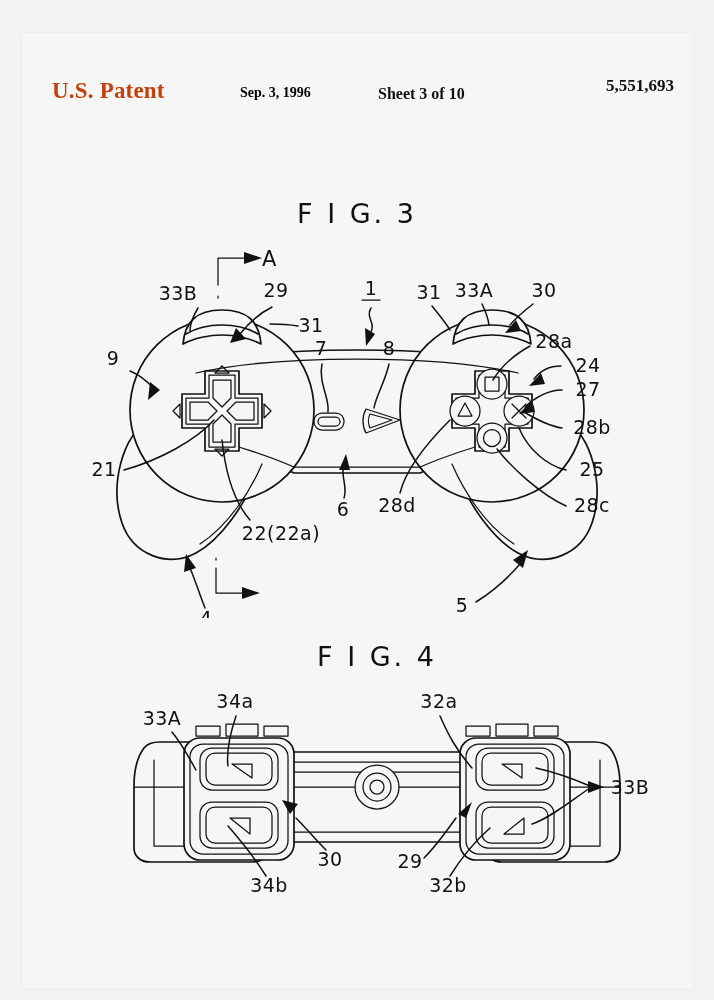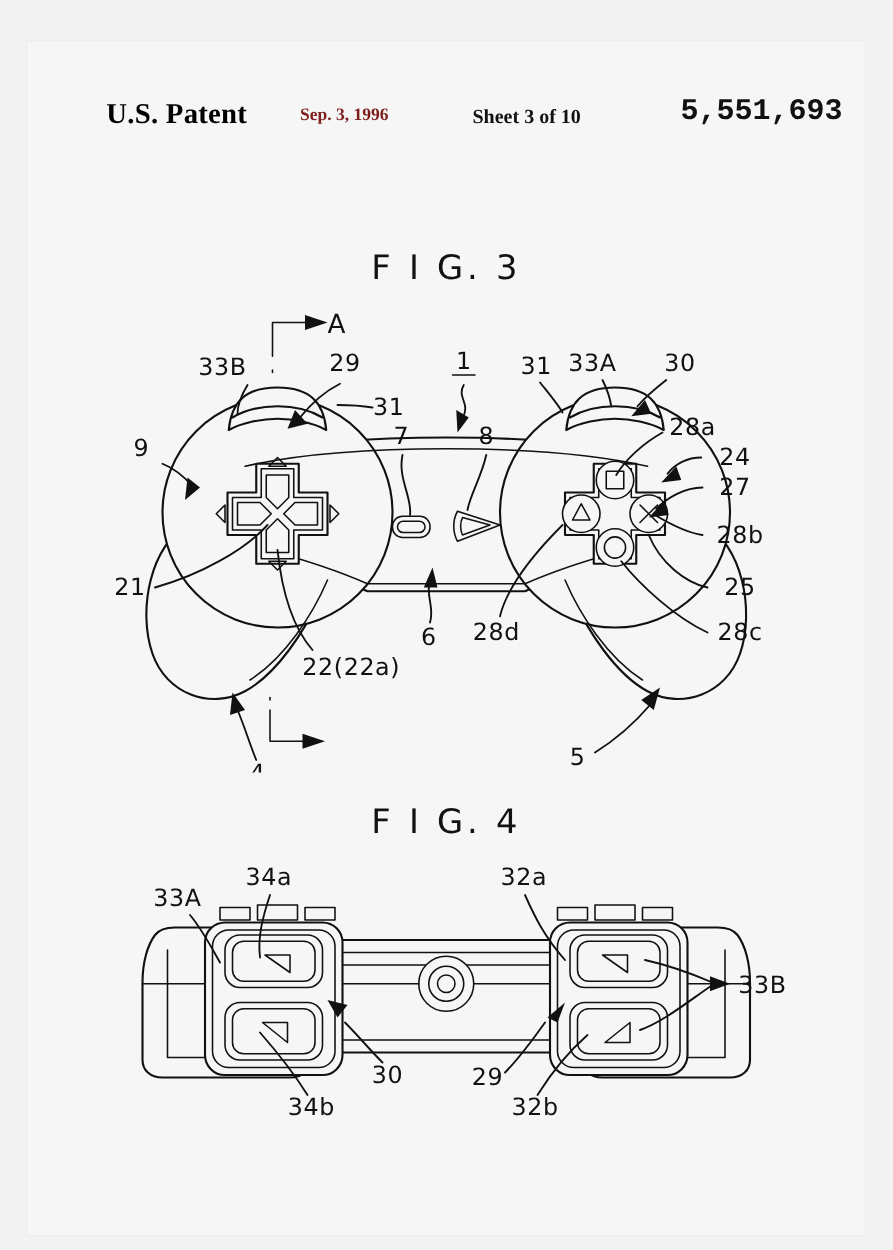--- a/index.html
+++ b/index.html
@@ -19,43 +19,42 @@
     background:#f6f6f6;
     box-shadow:0 0 0 1px rgba(0,0,0,0.015);
   }
   
   #header{
     position:absolute;left:0;top:78px;width:714px;height:40px;
   }
   .hdr-title{
     position:absolute;left:52px;top:0;
     font-family:"Liberation Serif", serif;
-    font-weight:bold;font-size:23px;color:#000000;letter-spacing:0.2px;
+    font-weight:bold;font-size:23px;color:#c2410c;letter-spacing:0.2px;
     white-space:nowrap;
-    margin-left:33px;
   }
   .hdr-date{
     position:absolute;left:240px;top:7px;
     font-family:"Liberation Serif", serif;
-    font-weight:bold;font-size:14px;color:#7f1d1d;white-space:nowrap;
+    font-weight:bold;font-size:14px;color:#000000;white-space:nowrap;
   }
   .hdr-sheet{
     position:absolute;left:378px;top:7px;
     font-family:"Liberation Serif", serif;
     font-weight:bold;font-size:16px;color:#111;white-space:nowrap;
   }
   .hdr-number{
     position:absolute;right:40px;top:-2px;
-    font-family:Liberation Mono, monospace;
-    font-weight:bold;font-size:24px;color:#111;white-space:nowrap;
+    font-family:Liberation Serif, serif;
+    font-weight:bold;font-size:17px;color:#111;white-space:nowrap;
   }
   
   .fig-wrap{position:absolute;left:0;}
   #fig3-wrap{top:168px;width:714px;height:450px;}
-  #fig4-wrap{top:620px;width:586px;height:290px;}
+  #fig4-wrap{top:620px;width:586px;height:290px;margin-left:20px;}
   svg{display:block;}
   .ln{fill:none;stroke:#111;stroke-width:1.7;stroke-linecap:round;stroke-linejoin:round;}
   .ln-thin{fill:none;stroke:#111;stroke-width:1.25;stroke-linecap:round;stroke-linejoin:round;}
   .ln-lead{fill:none;stroke:#111;stroke-width:1.5;stroke-linecap:round;stroke-linejoin:round;}
   .fillw{fill:#f6f6f6;stroke:#111;stroke-width:1.7;stroke-linejoin:round;}
   .fillw-thin{fill:#f6f6f6;stroke:#111;stroke-width:1.25;stroke-linejoin:round;}
   .solid{fill:#111;stroke:none;}
   .figtitle{
     font-family:"DejaVu Sans", sans-serif;
     font-size:27px;fill:#111;letter-spacing:3px;

